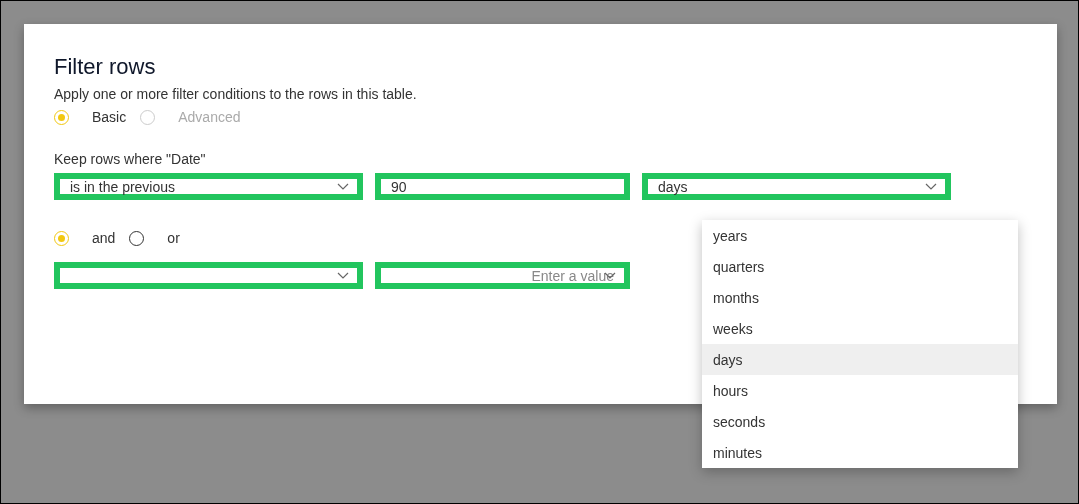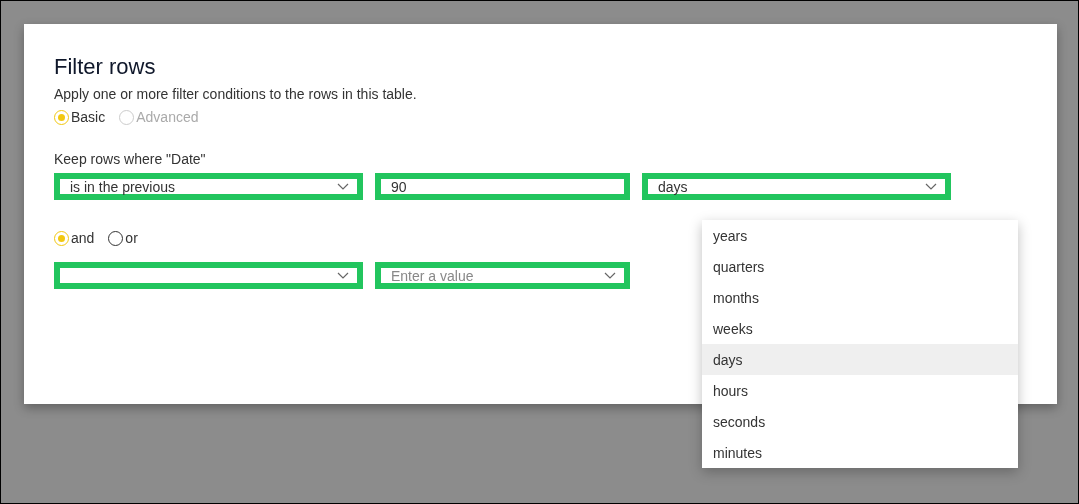--- a/index.html
+++ b/index.html
@@ -36,21 +36,21 @@
     .radio-row {
       display: flex;
       gap: 14px;
       align-items: center;
       margin-bottom: 26px;
     }
     .radio-row.small { margin-bottom: 16px; margin-top: 30px; }
     .radio {
       display: flex;
       align-items: center;
-      gap: 2px;
+      gap: 23px;
       cursor: pointer;
     }
     .radio-circle {
       width: 15px;
       height: 15px;
       border-radius: 50%;
       border: 1.5px solid #999;
       display: flex;
       align-items: center;
       justify-content: center;
@@ -83,21 +83,21 @@
       display: flex;
       align-items: center;
       position: relative;
       cursor: pointer;
     }
     .input { cursor: text; }
     .select { width: 309px; }
     .select.unit { width: 309px; }
     .input { width: 255px; }
     .select.empty { color: #666; }
-    .input.placeholder { color: #888; }
+    .input.placeholder { color: #888; justify-content: flex-end; }
     .chevron {
       position: absolute;
       right: 8px;
       top: 50%;
       transform: translateY(-50%);
     }
     .chevron svg { display: block; }
     .dropdown {
       position: absolute;
       left: 701px;

